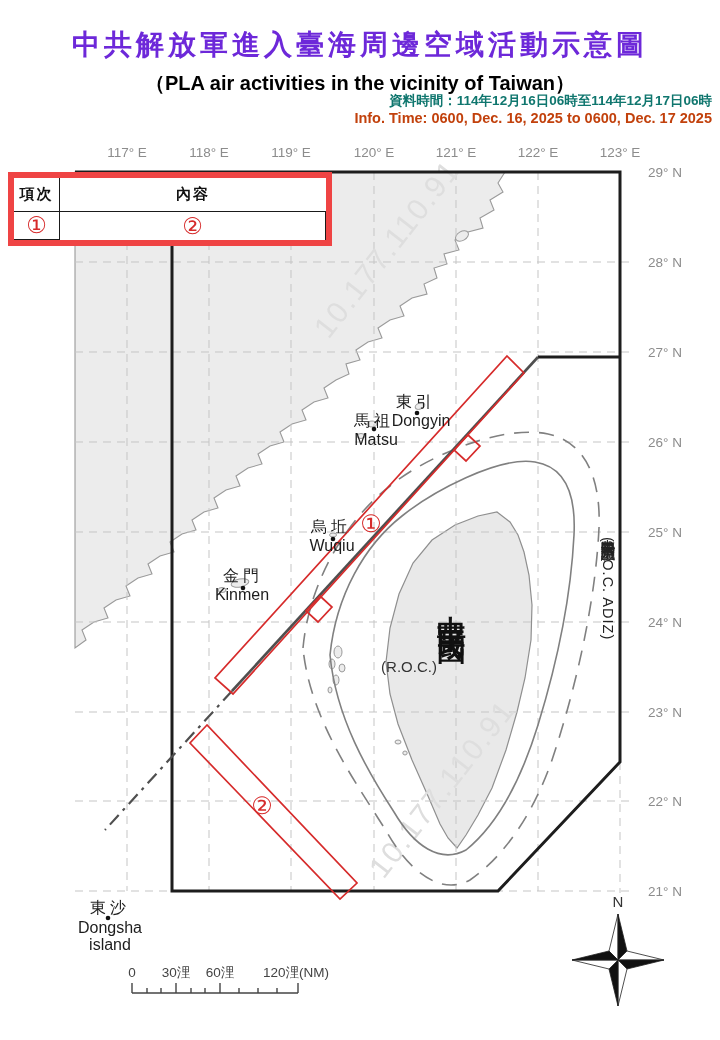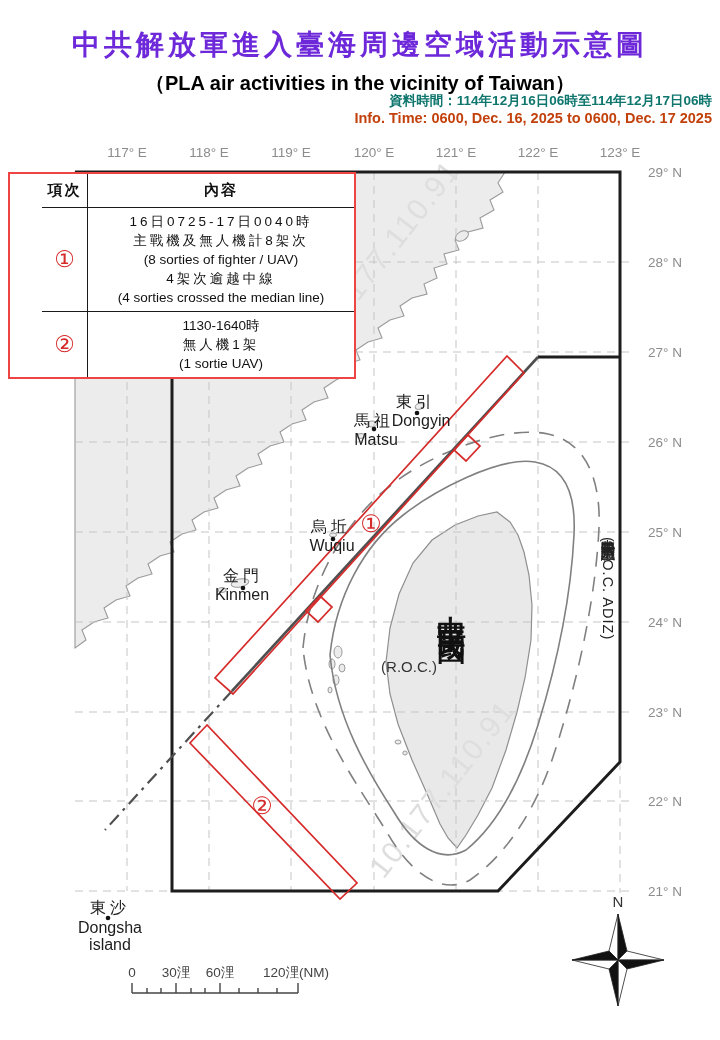--- a/index.html
+++ b/index.html
@@ -8,21 +8,21 @@
   #map-svg{position:absolute;left:0;top:0;z-index:1;}
   .hdr{position:absolute;left:0;top:0;width:720px;z-index:3;}
   .hdr-title{position:absolute;top:26px;left:0;width:720px;text-align:center;
              font-family:"Liberation Serif",serif;font-weight:700;font-size:28px;
              letter-spacing:4px;color:#6d28d9;}
   .hdr-sub{position:absolute;top:62px;left:0;width:720px;text-align:center;
            font-weight:700;font-size:20px;color:#000;margin-top:8px;}
   .hdr-info-zh{position:absolute;top:92px;right:8px;font-weight:700;font-size:13.5px;color:#0f766e;}
   .hdr-info-en{position:absolute;top:110px;right:8px;font-weight:700;font-size:14.5px;color:#c2410c;}
   .tbl{position:absolute;left:8px;top:172px;width:312px;z-index:2;background:#fff;
-       border:2px solid #ef4444;display:grid;grid-template-columns:46px 1fr;padding-left:32px;}
+       border:6px solid #ef4444;display:grid;grid-template-columns:46px 1fr;}
   .tbl .cell{border-bottom:1.5px solid #1a1a1a;display:flex;flex-direction:column;
              align-items:center;justify-content:center;text-align:center;}
   .tbl .c1{border-right:1.5px solid #1a1a1a;}
   .tbl .hd{font-weight:700;font-size:15px;height:33px;letter-spacing:2px;}
   .tbl .body-cell{padding:4px 0;}
   .tbl .last{border-bottom:none;}
   .tbl .num{font-size:23px;color:#d62b2b;}
   .tbl .ln{font-size:13.5px;line-height:19px;white-space:nowrap;}
   .lbl-zh{letter-spacing:3px;}
 </style>
@@ -195,27 +195,15 @@
   <div class="hdr-sub">（PLA air activities in the vicinity of Taiwan）</div>
   <div class="hdr-info-zh">資料時間：114年12月16日06時至114年12月17日06時</div>
   <div class="hdr-info-en">Info. Time: 0600, Dec. 16, 2025 to 0600, Dec. 17 2025</div>
 </div>
 
 <div class="tbl">
   <div class="cell c1 hd">項次</div>
   <div class="cell hd">內容</div>
 
   <div class="cell c1 num">①</div>
-  <div class="cell body-cell">
-    <span class="ln lbl-zh">16日0725-17日0040時</span>
-    <span class="ln lbl-zh">主戰機及無人機計8架次</span>
-    <span class="ln">(8 sorties of fighter / UAV)</span>
-    <span class="ln lbl-zh">4架次逾越中線</span>
-    <span class="ln">(4 sorties crossed the median line)</span>
-  </div>
 
   <div class="cell c1 num last">②</div>
-  <div class="cell body-cell last">
-    <span class="ln">1130-1640時</span>
-    <span class="ln lbl-zh">無人機1架</span>
-    <span class="ln">(1 sortie UAV)</span>
-  </div>
 </div>
 
 </body></html>

